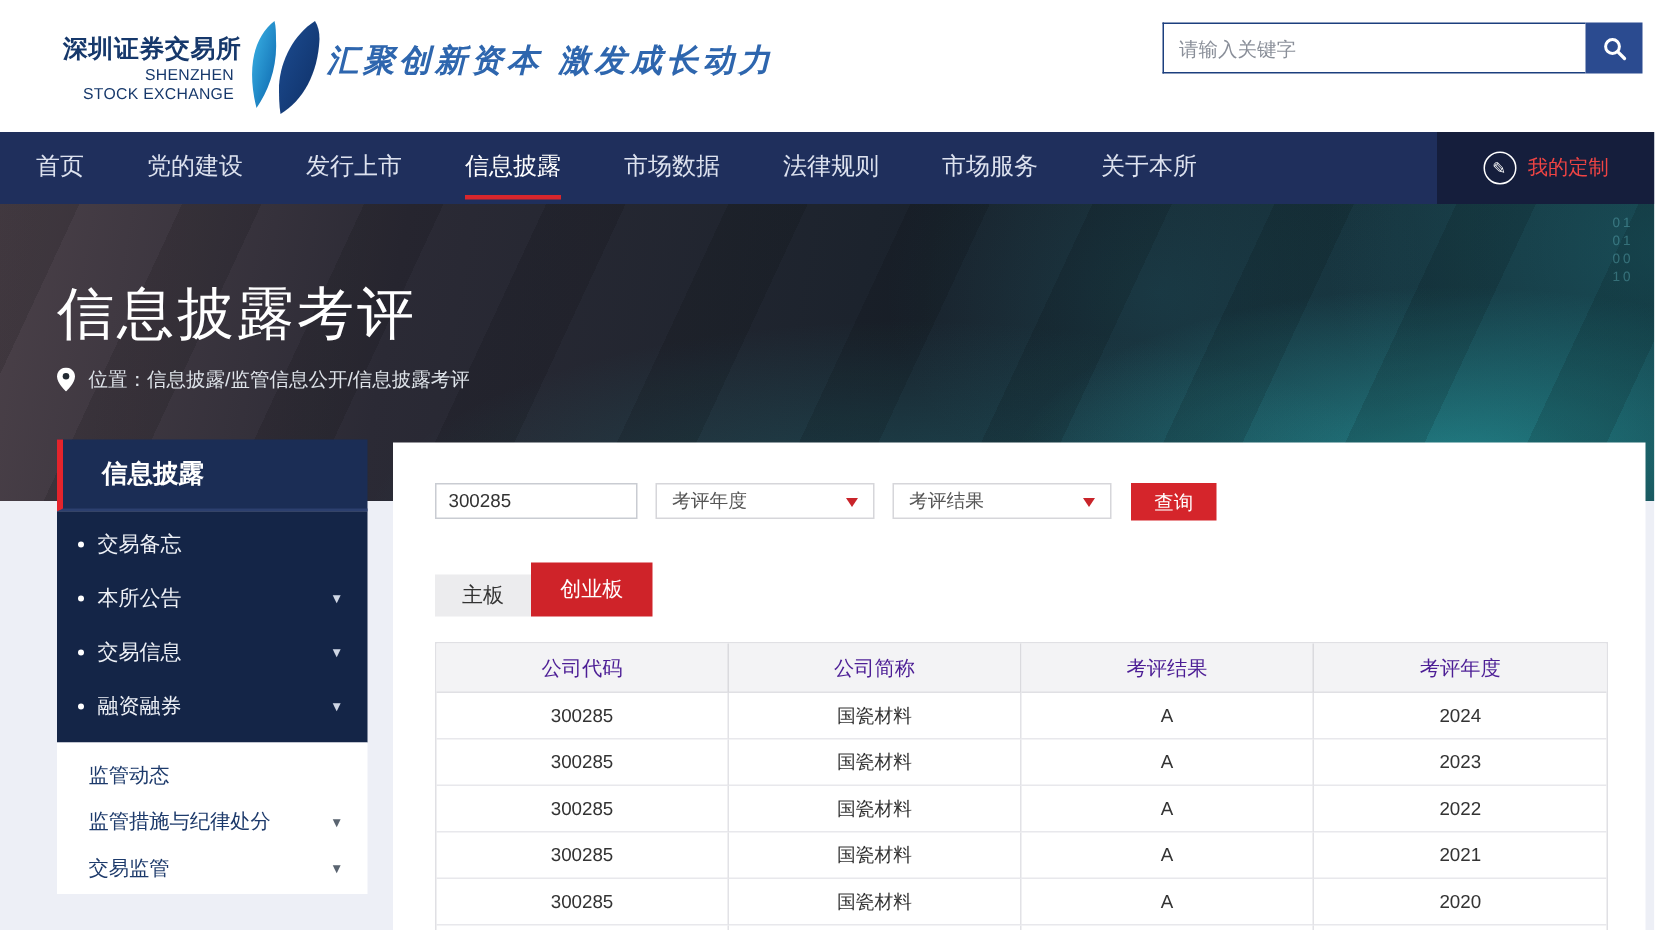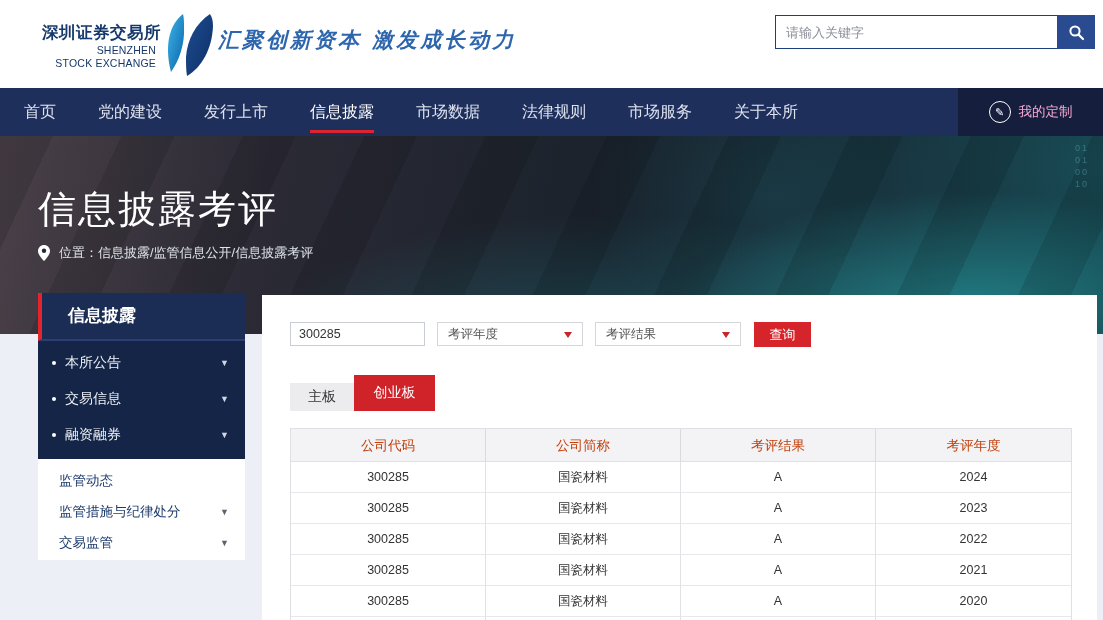--- a/index.html
+++ b/index.html
@@ -19,21 +19,21 @@
   .search-input::placeholder { color:#8a8f99; }
   .search-btn { width:38px; height:34px; background:#2b4b90; border:none; display:flex; align-items:center; justify-content:center; cursor:pointer; }
 
   
   .nav { position:absolute; left:0; top:88px; width:1103px; height:48px; background:#1f2f5c; display:flex; align-items:center; padding-left:24px; gap:42px; }
   .nav-item { position:relative; height:48px; line-height:48px; font-size:16px; color:#dde2ef; cursor:pointer; white-space:nowrap; }
   .nav-item.active { color:#fff; }
   .nav-item.active::after { content:""; position:absolute; left:0; right:0; bottom:3px; height:3px; background:#d8262c; }
   .nav-custom { position:absolute; right:0; top:0; width:145px; height:48px; background:#151e3c; display:flex; align-items:center; justify-content:center; gap:8px; cursor:pointer; }
   .pencil-circle { width:22px; height:22px; border:1.4px solid #fff; border-radius:50%; display:flex; align-items:center; justify-content:center; font-size:11px; color:#fff; }
-  .nav-custom-label { color:#f9a8d4; font-size:13.5px; }
+  .nav-custom-label { color:#ef4444; font-size:13.5px; }
 
   
   .hero { position:absolute; left:0; top:136px; width:1103px; height:198px; overflow:hidden;
     background:
       radial-gradient(420px 170px at 88% 88%, rgba(45,201,205,0.50), transparent 70%),
       radial-gradient(520px 200px at 55% 110%, rgba(35,160,170,0.32), transparent 70%),
       radial-gradient(320px 260px at 101% 15%, rgba(40,150,165,0.28), transparent 72%),
       radial-gradient(260px 200px at 70% 30%, rgba(30,120,135,0.18), transparent 70%),
       linear-gradient(100deg, #4a4048 0%, #2b2a35 24%, #1a222c 55%, #17333d 82%, #123038 100%);
     padding-left: 12px;
@@ -67,21 +67,21 @@
   .query-btn { position:absolute; left:492px; top:0; width:57px; height:25px; background:#d5252b; border:none; color:#fff; font-size:13px; cursor:pointer; }
 
   .tabs { position:absolute; left:28px; top:80px; height:36px; display:flex; align-items:flex-end; }
   .tab { width:64px; height:28px; background:#ececee; color:#333; font-size:14px; display:flex; align-items:center; justify-content:center; cursor:pointer; }
   .tab.active { width:81px; height:36px; background:#cf2329; color:#fff; }
 
   .table { position:absolute; left:28px; top:133px; width:782px; border:1px solid #e0e0e4; border-bottom:none; }
   .t-row { display:flex; }
   .t-cell { width:25%; text-align:center; border-right:1px solid #e2e2e6; }
   .t-cell:last-child { border-right:none; }
-  .t-head .t-cell { height:33px; line-height:33px; background:#f3f3f5; font-size:13.5px; color:#c2410c; border-right:1px solid #dadade; border-bottom:1px solid #e0e0e4; }
+  .t-head .t-cell { height:33px; line-height:33px; background:#f3f3f5; font-size:13.5px; color:#4c1d95; border-right:1px solid #dadade; border-bottom:1px solid #e0e0e4; }
   .t-head .t-cell:last-child { border-right:none; }
   .t-body .t-cell { height:31px; line-height:31px; font-size:12.5px; color:#333; border-bottom:1px solid #e8e8ec; }
   .t-partial .t-cell { height:4px; border-bottom:none; }
 </style>
 </head>
 <body>
 
 <div class="page">
 
   <div class="topbar">
@@ -216,20 +216,25 @@
         </div>
       </div>
     </div>
   </div>
 
   <div class="sidebar">
     <div class="sidebar-header">信息披露</div>
     <div class="sidebar-menu">
       <div class="menu-item">
         <span class="bullet"></span>
+        <span>交易备忘</span>
+        <span class="menu-arrow"></span>
+      </div>
+      <div class="menu-item">
+        <span class="bullet"></span>
         <span>本所公告</span>
         <span class="menu-arrow">▼</span>
       </div>
       <div class="menu-item">
         <span class="bullet"></span>
         <span>交易信息</span>
         <span class="menu-arrow">▼</span>
       </div>
       <div class="menu-item">
         <span class="bullet"></span>

